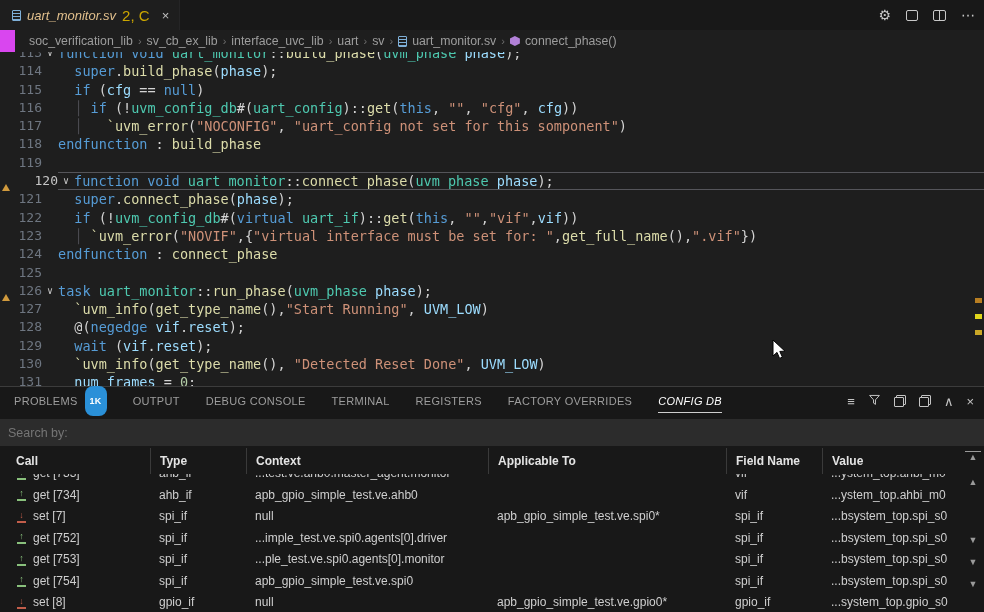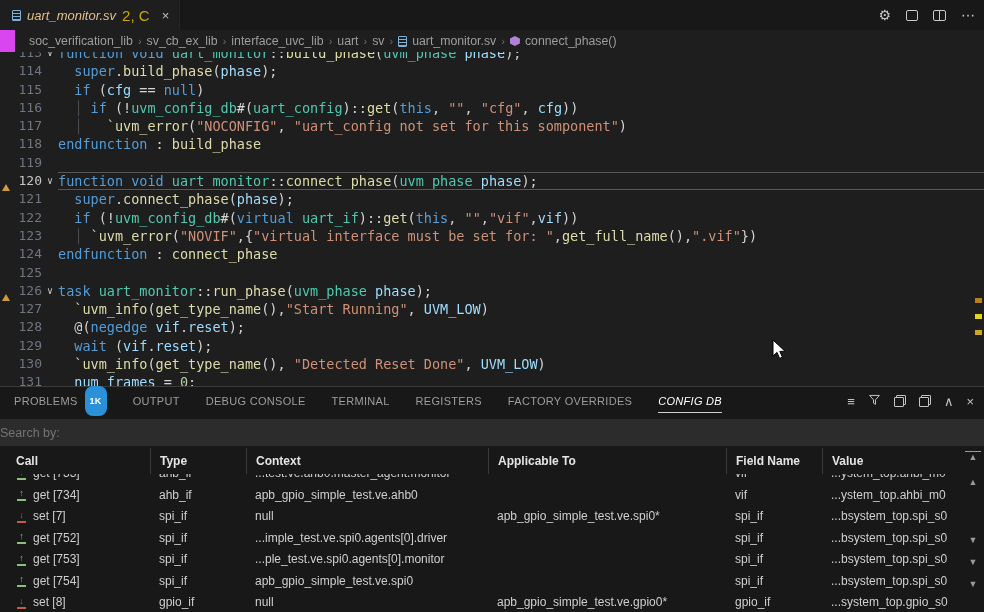--- a/index.html
+++ b/index.html
@@ -37,21 +37,21 @@
   .code-lines { margin-top:-8px; }
   .line { position:relative; height:18.3px; line-height:18.3px; white-space:pre; display:flex; }
   .marker { display:inline-block; width:12px; padding-left:2px; flex:none; }
   .tri { display:inline-block; width:0; height:0; border-left:4px solid transparent; border-right:4px solid transparent;
     border-bottom:7px solid #d19a3d; position:relative; top:5px; }
   .lnum { display:inline-block; width:30px; text-align:right; color:#6e7681; flex:none; font-size:13px; cursor:pointer; }
   .fold { display:inline-block; width:16px; text-align:center; color:#c5c5c5; font-size:10px; flex:none; cursor:pointer; }
   .code { flex:1; }
   .line.current::after { content:""; position:absolute; left:58px; right:0; top:0; bottom:0;
     border-top:1px solid #55555a; border-bottom:1px solid #55555a; pointer-events:none; }
-  .line.current .lnum { color:#c6c6c6; }
+  .line.current .lnum { color:#c6c6c6;margin-left:16px; }
   .tk-kw{color:#569cd6} .tk-ty{color:#4ec9b0} .tk-fn{color:#dcdcaa} .tk-va{color:#9cdcfe}
   .tk-st{color:#ce9178} .tk-p{color:#d4d4d4} .tk-g{color:#4a4a50} .tk-nu{color:#b5cea8}
   .ruler-mark { position:absolute; right:2px; width:7px; height:5px; }
 
   
   .mouse-cursor { position:absolute; left:767px; top:338px; z-index:50; pointer-events:none; }
 
   
   .panel { position:absolute; top:386px; left:0; right:0; bottom:0; background:#181818; border-top:1px solid #3c3c3c; }
   .ptabs { height:28px; display:flex; align-items:center; padding-left:14px; gap:26px; }
@@ -60,21 +60,21 @@
   .ptab.active::after { content:""; position:absolute; left:0; right:0; bottom:2px; height:1px; background:#cfcfcf; }
   .pbadge { display:inline-block; margin-left:7px; background:#2a90d8; color:#ffffff; border-radius:8px;
     padding:1px 5px; font-size:9px; font-weight:bold; position:relative; top:-1px; }
   .picons { position:absolute; right:10px; top:0; height:28px; display:flex; align-items:center; gap:13px; color:#c5c5c5; font-size:13px; }
   .picons > * { cursor:pointer; }
   .ic-copy { position:relative; width:12px; height:12px; display:inline-block; }
   .ic-copy::before { content:""; position:absolute; right:0; top:0; width:8px; height:8px; border:1px solid #c5c5c5; border-radius:1px; }
   .ic-copy::after { content:""; position:absolute; left:0; bottom:0; width:8px; height:8px; border:1px solid #c5c5c5; background:#181818; border-radius:1px; }
 
   .search-input { display:block; width:100%; height:27px; margin-top:4px; background:#2c2c2c; border:none; outline:none;
-    color:#9a9a9a; font-size:12.5px; padding-left:0; font-family:"Liberation Sans", sans-serif; }
+    color:#9a9a9a; font-size:12.5px; padding-left:8px; font-family:"Liberation Sans", sans-serif; }
 
   .thead, .trow { display:grid; grid-template-columns:150px 96px 242px 238px 96px 1fr; width:962px; }
   .thead { height:26px; line-height:26px; margin-top:2px; font-size:12px; font-weight:bold; color:#e4e4e4; }
   .thead .cell { padding-left:9px; border-left:1px solid #3a3a3a; overflow:hidden; white-space:nowrap; cursor:pointer; }
   .thead .cell:first-child { border-left:none; padding-left:16px; }
   .tbody { height:140px; overflow:hidden; width:962px; }
   .trow { height:21.5px; line-height:21.5px; font-size:12px; color:#cfcfcf; cursor:pointer; }
   .tbody .trow:first-child { margin-top:-11px; }
   .trow .cell { padding-left:9px; overflow:hidden; white-space:nowrap; }
   .cell-call { display:flex; align-items:center; gap:6px; padding-left:16px !important; }

